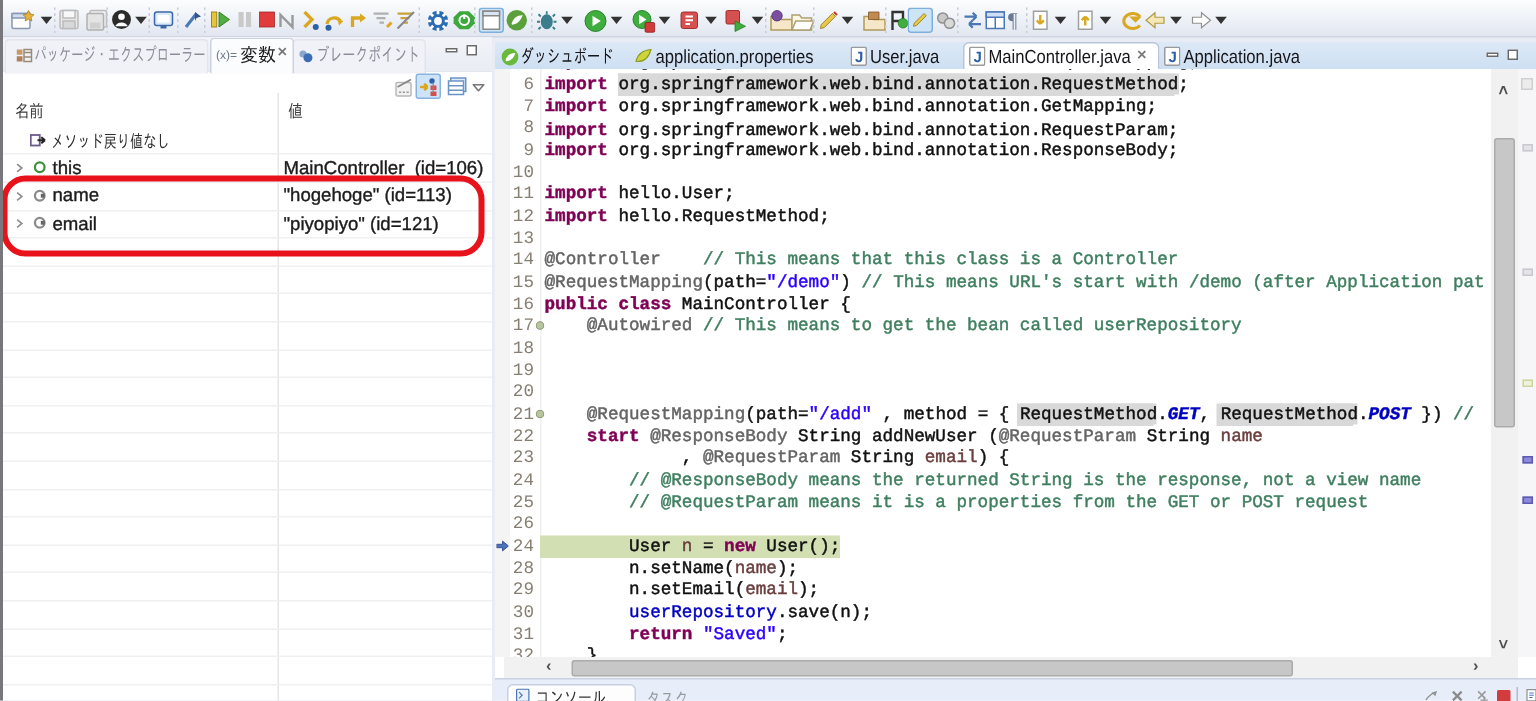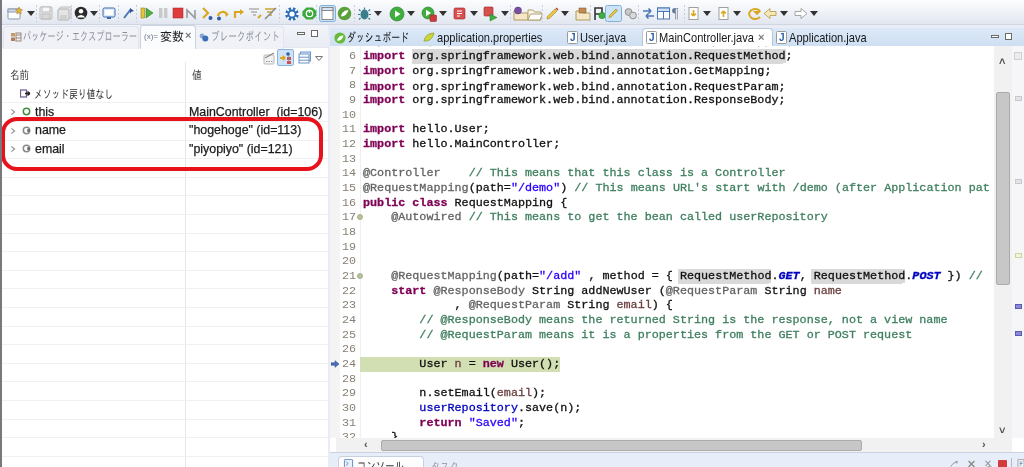--- a/index.html
+++ b/index.html
@@ -418,29 +418,29 @@
 <div class="ln" style="top:18.2px"><span class="k">import </span><span class="p">org.springframework.web.bind.annotation.GetMapping;</span></div>
 <div class="num" style="top:32.8px">8</div>
 <div class="ln" style="top:34px"><span class="k">import </span><span class="p">org.springframework.web.bind.annotation.RequestParam;</span></div>
 <div class="num" style="top:47.5px">9</div>
 <div class="ln" style="top:47.5px"><span class="k">import </span><span class="p">org.springframework.web.bind.annotation.ResponseBody;</span></div>
 <div class="num" style="top:62.2px">10</div>
 <div class="ln" style="top:62.2px"></div>
 <div class="num" style="top:76.8px">11</div>
 <div class="ln" style="top:76.8px"><span class="k">import </span><span class="p">hello.User;</span></div>
 <div class="num" style="top:91.5px">12</div>
-<div class="ln" style="top:91.5px"><span class="k">import </span><span class="p">hello.MainController;</span></div>
+<div class="ln" style="top:91.5px"><span class="k">import </span><span class="p">hello.RequestMethod;</span></div>
 <div class="num" style="top:106.2px">13</div>
 <div class="ln" style="top:106.2px"></div>
 <div class="num" style="top:120.9px">14</div>
 <div class="ln" style="top:120.9px"><span class="a">@Controller</span><span class="p">    </span><span class="c">// This means that this class is a Controller</span></div>
 <div class="num" style="top:135.5px">15</div>
 <div class="ln" style="top:135.5px"><span class="a">@RequestMapping</span><span class="p">(path=</span><span class="s">"/demo"</span><span class="p">) </span><span class="c">// This means URL's start with /demo (after Application pat</span></div>
 <div class="num" style="top:150.2px">16</div>
-<div class="ln" style="top:150.2px"><span class="k">public class </span><span class="p">RequestMapping {</span></div>
+<div class="ln" style="top:150.2px"><span class="k">public class </span><span class="p">MainController {</span></div>
 <div class="num" style="top:164.9px">17</div>
 <div class="ln" style="top:164.9px"><span class="p">    </span><span class="a">@Autowired</span><span class="p"> </span><span class="c">// This means to get the bean called userRepository</span></div>
 <div class="num" style="top:179.5px">18</div>
 <div class="ln" style="top:179.5px"><span class="p">               </span></div>
 <div class="num" style="top:194.2px">19</div>
 <div class="num" style="top:208.9px">20</div>
 <div class="ln" style="top:208.9px"></div>
 <div class="num" style="top:223.6px">21</div>
 <div class="ln" style="top:223.6px"><span class="p">    </span><span class="a">@RequestMapping</span><span class="p">(path=</span><span class="s">"/add"</span><span class="p"> , method = { </span><span class="pg">RequestMethod</span><span class="p">.</span><span class="i">GET</span><span class="p">, </span><span class="pg">RequestMethod</span><span class="p">.</span><span class="i">POST</span><span class="p"> }) </span><span class="c">//</span></div>
 <div class="num" style="top:238.2px">22</div>
@@ -449,20 +449,21 @@
 <div class="ln" style="top:252.9px"><span class="p">             , </span><span class="a">@RequestParam</span><span class="p"> String </span><span class="v">email</span><span class="p">) {</span></div>
 <div class="num" style="top:267.6px">24</div>
 <div class="ln" style="top:267.6px"><span class="p">        </span><span class="c">// @ResponseBody means the returned String is the response, not a view name</span></div>
 <div class="num" style="top:282.2px">25</div>
 <div class="ln" style="top:282.2px"><span class="p">        </span><span class="c">// @RequestParam means it is a properties from the GET or POST request</span></div>
 <div class="num" style="top:296.9px">26</div>
 <div class="ln" style="top:296.9px"></div>
 <div class="num" style="top:311.6px">24</div>
 <div class="ln" style="top:311.6px"><span class="p">        User </span><span class="v">n</span><span class="p"> = </span><span class="k">new </span><span class="p">User();</span></div>
 <div class="num" style="top:326.2px">28</div>
+<div class="ln" style="top:326.2px"><span class="p">        n.setName(</span><span class="v">name</span><span class="p">);</span></div>
 <div class="num" style="top:340.9px">29</div>
 <div class="ln" style="top:340.9px"><span class="p">        n.setEmail(</span><span class="v">email</span><span class="p">);</span></div>
 <div class="num" style="top:355.6px">30</div>
 <div class="ln" style="top:355.6px"><span class="p">        </span><span class="f">userRepository</span><span class="p">.save(n);</span></div>
 <div class="num" style="top:370.2px">31</div>
 <div class="ln" style="top:370.2px"><span class="p">        </span><span class="k">return </span><span class="s">"Saved"</span><span class="p">;</span></div>
 <div class="num" style="top:384.9px">32</div>
 <div class="ln" style="top:384.9px"><span class="p">    }</span></div>
       <svg class="abs" style="left:27px;top:168.9px" width="6" height="6" viewBox="0 0 6 6">
         <circle cx="3" cy="3" r="2.5" fill="#b9c4a0" stroke="#8a9a70" stroke-width=".7"></circle>

